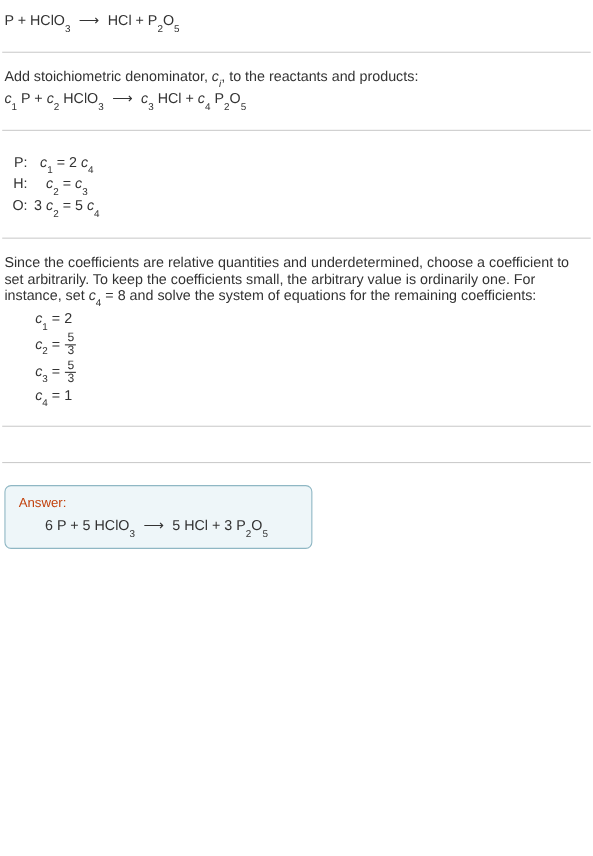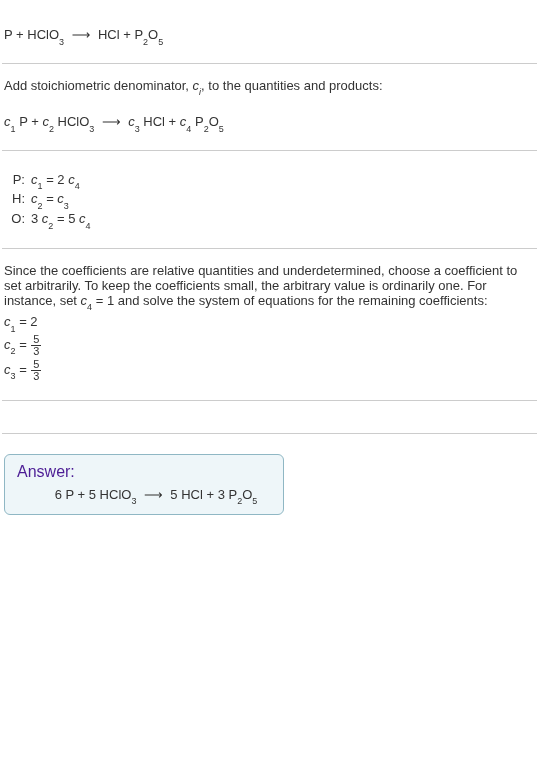--- a/index.html
+++ b/index.html
@@ -9,62 +9,62 @@
     color: #333;
     width: 539px;
     background: #fff;
     padding: 4px 2px;
   }
   .block { padding: 4px 2px 12px 2px; }
   hr.rule { border: none; border-top: 1px solid #ccc; margin: 6px 0 10px 0; }
   .sub { font-size: 9px; vertical-align: sub; position: relative; top: 2px; }
   .ital { font-style: italic; }
   .arrow { padding: 0 4px; }
-  .eq-line { margin-top: 19px; }
+  .eq-line { margin-top: 3px; }
   .atom-table { margin-top: 6px; border-spacing: 0; }
-  .atom-table td { padding: 1px 3px; vertical-align: baseline; }
+  .atom-table td { padding: 1px 3px; vertical-align: baseline; text-align: center; }
   .atom-table td.el { text-align: right; width: 24px; }
   .coef-list { margin-top: 4px; }
-  .coef-list .row { margin-top: 2px; }
+  .coef-list .row { margin-top: 2px; margin-left: 28px; }
   .frac {
     display: inline-block;
     vertical-align: middle;
     text-align: center;
     font-size: 11px;
     line-height: 1;
     margin: 0 1px;
   }
   .frac .num { display:block; border-bottom:1px solid #333; padding:0 2px; }
   .frac .den { display:block; padding:0 2px; }
   .answer-box {
     border: 1px solid #8fb7c4;
     border-radius: 6px;
     background: #eef6f9;
     padding: 8px 12px 10px 12px;
     margin-top: 6px;
     width: 280px;
   }
-  .answer-label { font-size: 16px; color: #4c1d95; }
-  .answer-eq { margin-top: 6px; padding-left: 24px; text-align: center; }
+  .answer-label { font-size: 12px; color: #c2410c; }
+  .answer-eq { margin-top: 6px; padding-left: 24px; }
 </style>
 </head>
 <body>
 
 <div class="block">
   <div class="eq-line">
     <span>P + HClO</span><span class="sub">3</span>
     <span class="arrow">⟶</span>
     <span>HCl + P</span><span class="sub">2</span><span>O</span><span class="sub">5</span>
   </div>
 </div>
 <hr class="rule">
 
 <div class="block">
   <div>
-    <span>Add stoichiometric denominator, </span><span class="ital">c</span><span class="sub ital">i</span><span>, to the quantities and products:</span>
+    <span>Add stoichiometric denominator, </span><span class="ital">c</span><span class="sub ital">i</span><span>, to the reactants and products:</span>
   </div>
   <div class="eq-line">
     <span class="ital">c</span><span class="sub">1</span><span> P + </span><span class="ital">c</span><span class="sub">2</span><span> HClO</span><span class="sub">3</span>
     <span class="arrow">⟶</span>
     <span class="ital">c</span><span class="sub">3</span><span> HCl + </span><span class="ital">c</span><span class="sub">4</span><span> P</span><span class="sub">2</span><span>O</span><span class="sub">5</span>
   </div>
 </div>
 <hr class="rule">
 
 <div class="block">
@@ -88,31 +88,34 @@
         <span>3 </span><span class="ital">c</span><span class="sub">2</span><span> = 5 </span><span class="ital">c</span><span class="sub">4</span>
       </td>
     </tr>
   </tbody>
     </table>
 </div>
 <hr class="rule">
 
 <div class="block">
   <div>
-    <span>Since the coefficients are relative quantities and underdetermined, choose a coefficient to set arbitrarily. To keep the coefficients small, the arbitrary value is ordinarily one. For instance, set </span><span class="ital">c</span><span class="sub">4</span><span> = 1 and solve the system of equations for the remaining coefficients:</span>
+    <span>Since the coefficients are relative quantities and underdetermined, choose a coefficient to set arbitrarily. To keep the coefficients small, the arbitrary value is ordinarily one. For instance, set </span><span class="ital">c</span><span class="sub">4</span><span> = 8 and solve the system of equations for the remaining coefficients:</span>
   </div>
   <div class="coef-list">
     <div class="row">
       <span class="ital">c</span><span class="sub">1</span><span> = 2</span>
     </div>
     <div class="row">
       <span class="ital">c</span><span class="sub">2</span><span> = </span><span class="frac"><span class="num">5</span><span class="den">3</span></span>
     </div>
     <div class="row">
       <span class="ital">c</span><span class="sub">3</span><span> = </span><span class="frac"><span class="num">5</span><span class="den">3</span></span>
+    </div>
+    <div class="row">
+      <span class="ital">c</span><span class="sub">4</span><span> = 1</span>
     </div>
   </div>
 </div>
 <hr class="rule">
 
 <div class="block">
 </div>
 <hr class="rule">
 
 <div class="block">

